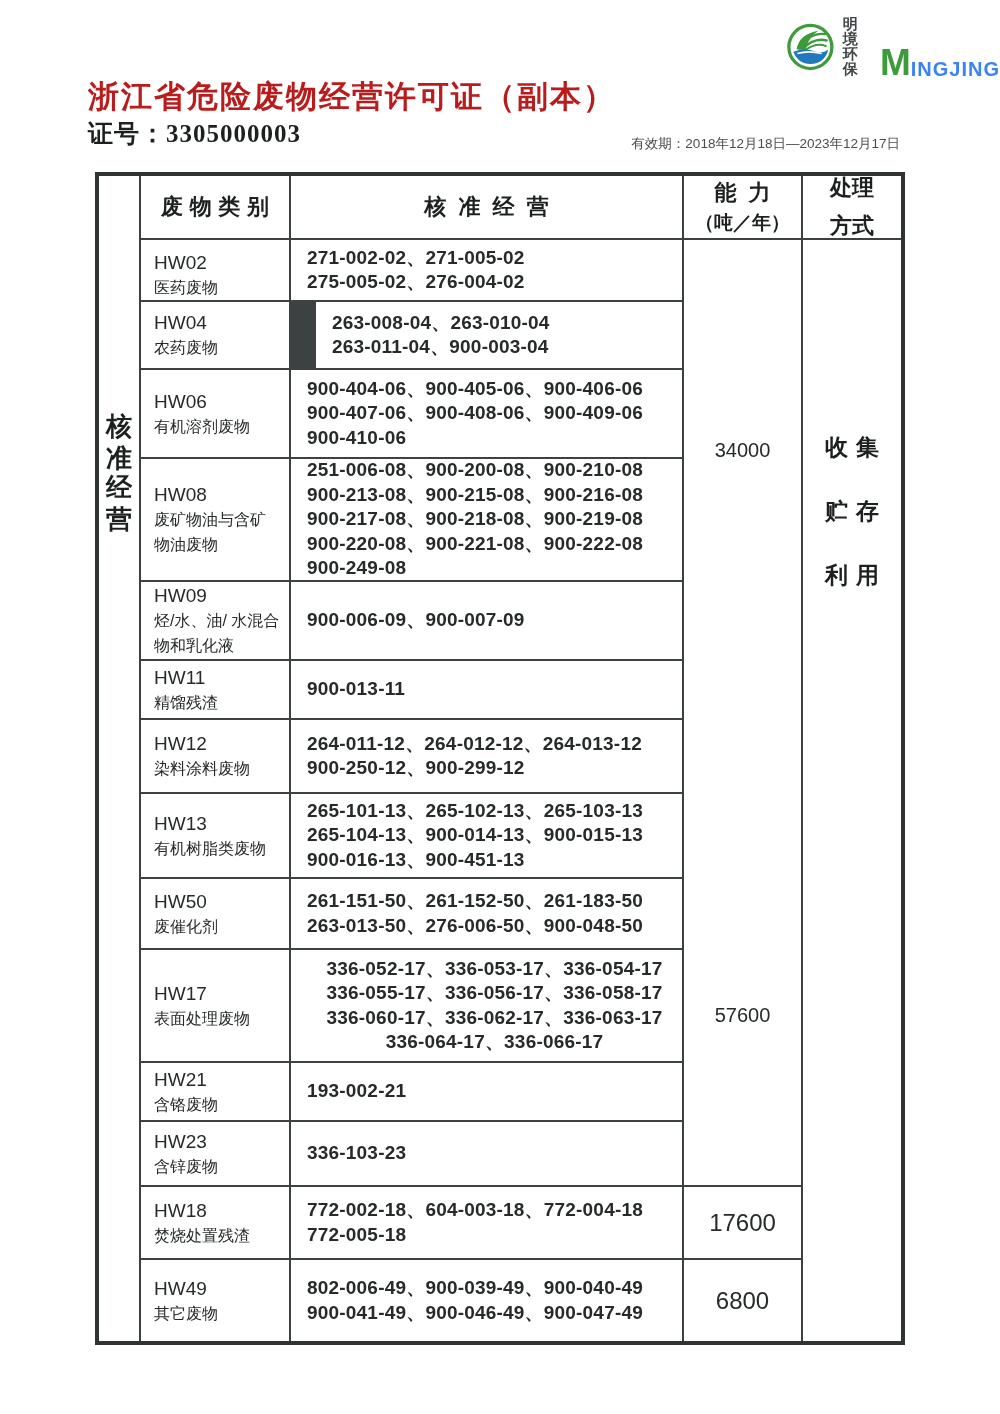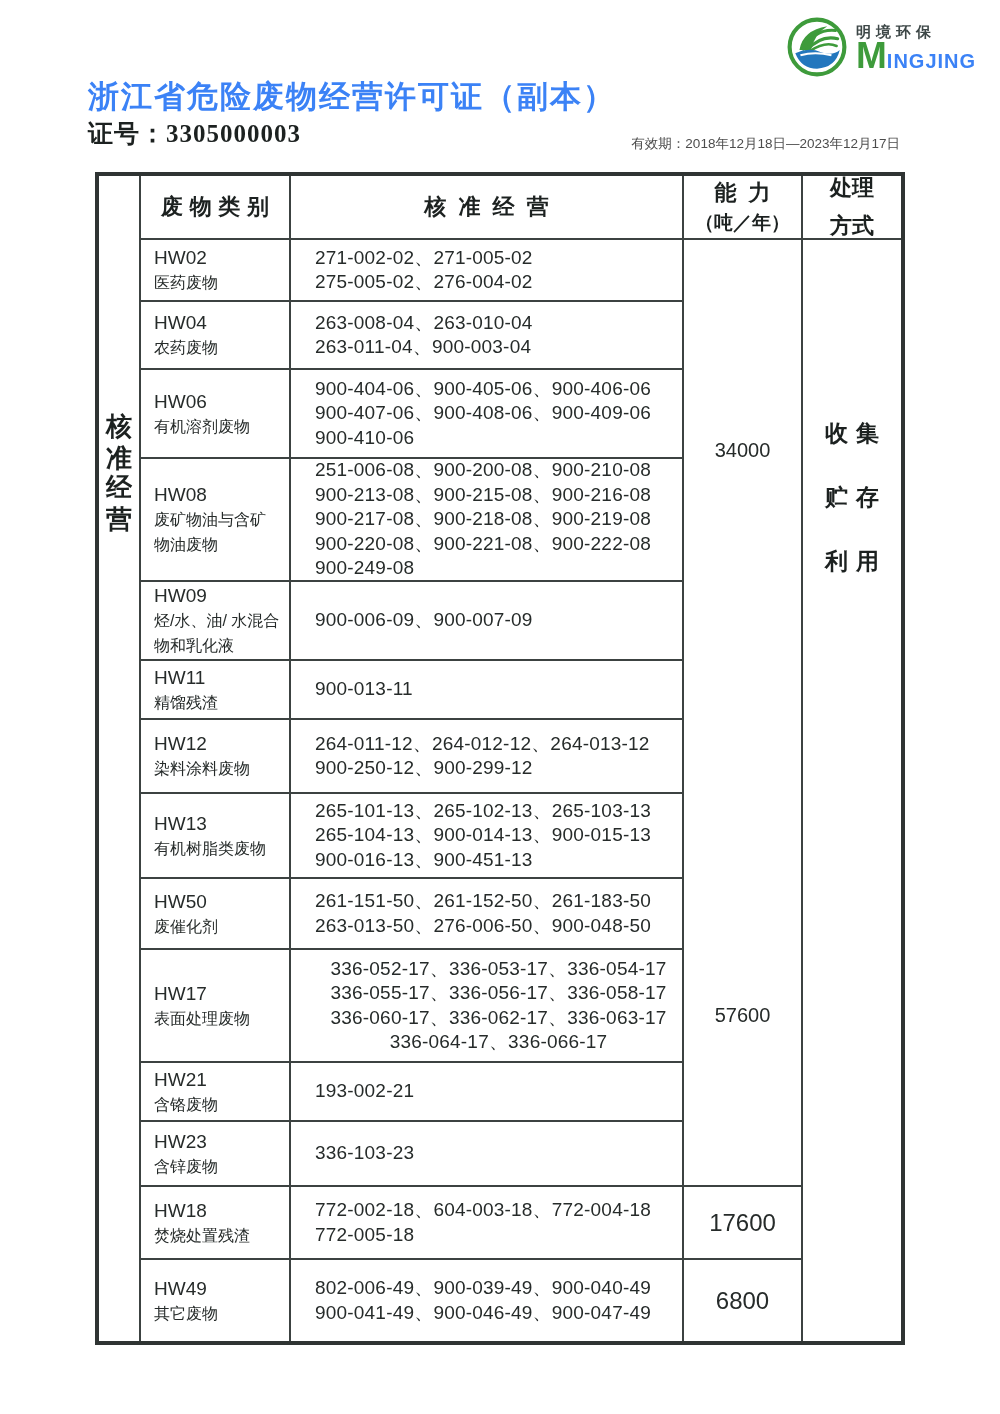--- a/index.html
+++ b/index.html
@@ -6,30 +6,30 @@
   html,body { background:#ffffff; }
   .page {
     position:relative; width:1000px; height:1414px; background:#ffffff;
     font-family:"Liberation Sans","DejaVu Sans",sans-serif; color:#262b2a;
     overflow:hidden;
   }
 
   
   .logo { position:absolute; top:16px; left:786px; display:flex; align-items:center; gap:8px; }
   .logo-mark { width:62px; height:62px; }
-  .logo-text { display:flex; flex-direction:column; line-height:1; }
+  .logo-text { display:flex; flex-direction:row; line-height:1; }
   .logo-cn { font-size:15px; font-weight:bold; letter-spacing:5px; color:#3d4747; margin-bottom:2px; }
   .logo-en { display:flex; align-items:flex-end; font-weight:bold; font-family:"Liberation Sans",sans-serif; }
   .logo-en .m { font-size:37px; color:#3e9b3b; line-height:0.8; }
   .logo-en .rest { font-size:20px; color:#3b82f6; letter-spacing:1px; line-height:0.9; }
 
   .doc-title {
     position:absolute; left:88px; top:76px;
     font-family:"Liberation Serif","DejaVu Serif",serif; font-weight:bold;
-    font-size:31px; letter-spacing:2px; color:#3b82f6;
+    font-size:31px; letter-spacing:2px; color:#b91c1c;
   }
   .cert-line {
     position:absolute; left:88px; top:117px;
     font-family:"Liberation Serif","DejaVu Serif",serif; font-weight:bold;
     font-size:25px; color:#1c2120; letter-spacing:1px;
   }
   .validity {
     position:absolute; right:100px; top:135px;
     font-size:13.5px; color:#4c4c4c;
   }
@@ -59,35 +59,35 @@
     font-family:"Liberation Serif","DejaVu Serif",serif; font-weight:bold;
     font-size:22px; color:#1c2120; text-align:center; }
   .hdr .ls { letter-spacing:0.3em; padding-left:0.3em; }
   .hdr .ls-wide { letter-spacing:0.55em; padding-left:0.55em; }
   .hdr .sub { font-size:19px; letter-spacing:0; padding-left:0; margin-top:2px; }
 
   .cat-cell { display:flex; flex-direction:column; justify-content:center; padding-left:13px; }
   .cat-cell .hw { font-size:19px; line-height:25px; }
   .cat-cell .hw-name { font-size:16px; line-height:25px; white-space:pre-line; }
 
-  .codes-cell { display:flex; flex-direction:column; justify-content:center; padding-left:24px; }
+  .codes-cell { display:flex; flex-direction:column; justify-content:center; padding-left:16px;font-weight:bold; }
   .codes { font-size:19px; line-height:24.5px; white-space:pre-line; letter-spacing:0.2px; }
 
   .cap-merged { grid-column:4; grid-row:2 / 14; }
   .cap-val { position:absolute; width:100%; text-align:center; transform:translateY(-50%);
     font-size:20px; color:#262b2a; }
   .cap-upper { top:210px; }
   .cap-lower { top:775px; }
   .cap-cell { grid-column:4; display:flex; align-items:center; justify-content:center; font-size:24px; }
   .cap-hw18 { grid-row:14; }
   .cap-hw49 { grid-row:15; }
 
   .method-cell { grid-column:5; grid-row:2 / 16; }
   .method-list {
-    position:absolute; top:162px; width:100%; text-align:center;
+    position:absolute; top:176px; width:100%; text-align:center;
     font-family:"Liberation Serif","DejaVu Serif",serif; font-weight:bold;
     font-size:23px; line-height:64px; letter-spacing:0.35em; padding-left:0.35em;
     white-space:pre-line; color:#1c2120;
   }
 </style>
 </head>
 <body>
 
 <div class="page">
 
@@ -143,34 +143,34 @@
     </div>
     <div class="cell cap-cell cap-hw18">17600</div>
     <div class="cell cap-cell cap-hw49">6800</div>
 
     <div class="cell method-cell">
       <div class="method-list">收集
 贮存
 利用</div>
     </div>
 
-  <div class="cell cat-cell" style="grid-area: 2 / 2;">
+  <div class="cell cat-cell" style="grid-area: 2 / 2; justify-content: flex-end;">
     <div class="hw">HW02</div>
     <div class="hw-name">医药废物</div>
   </div>
   <div class="cell codes-cell" style="grid-area: 2 / 3;">
     <div class="codes">271-002-02、271-005-02
 275-005-02、276-004-02</div>
   </div>
 
   <div class="cell cat-cell" style="grid-area: 3 / 2;">
     <div class="hw">HW04</div>
     <div class="hw-name">农药废物</div>
   </div>
-  <div class="cell codes-cell" style="grid-area: 3 / 3;">
+  <div class="cell codes-cell" style="grid-area: 3 / 3; margin-left: 25px;">
     <div class="codes">263-008-04、263-010-04
 263-011-04、900-003-04</div>
   </div>
 
   <div class="cell cat-cell" style="grid-area: 4 / 2;">
     <div class="hw">HW06</div>
     <div class="hw-name">有机溶剂废物</div>
   </div>
   <div class="cell codes-cell" style="grid-area: 4 / 3;">
     <div class="codes">900-404-06、900-405-06、900-406-06

